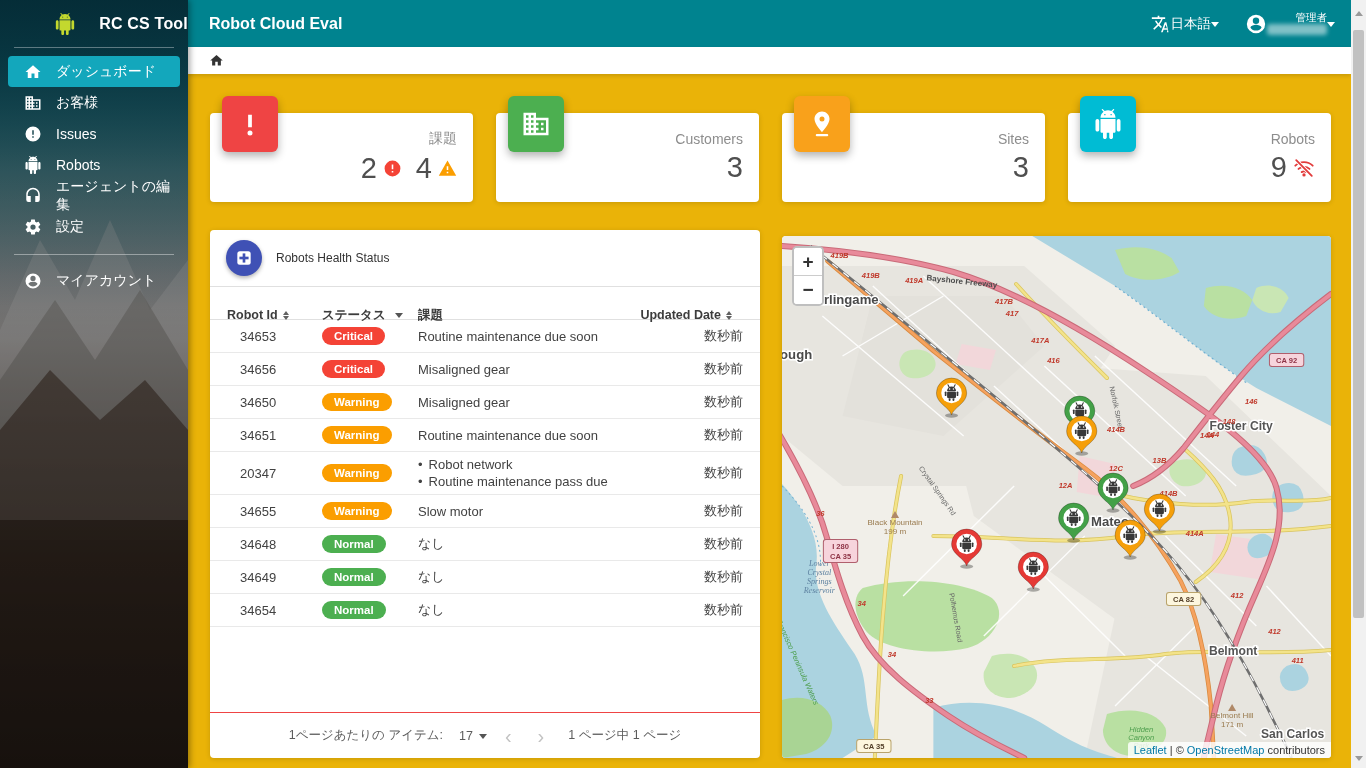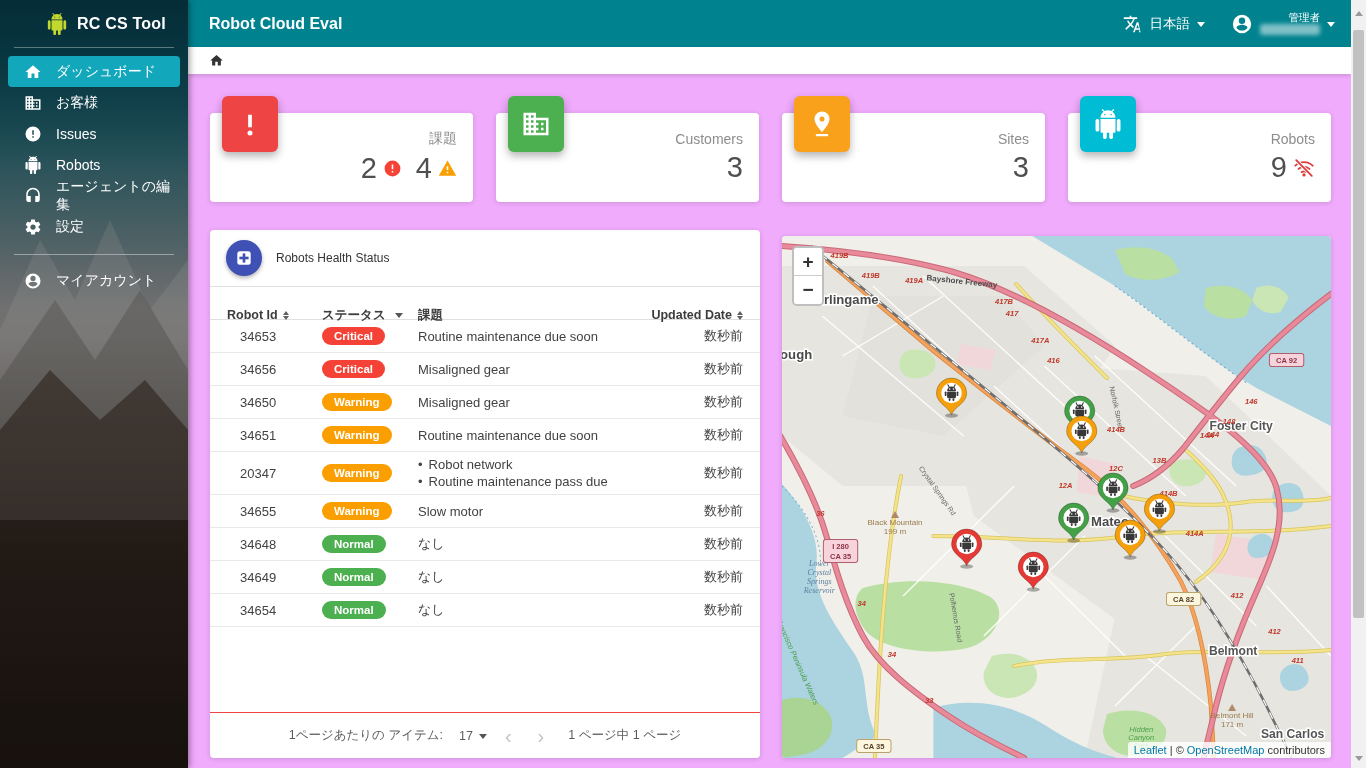--- a/index.html
+++ b/index.html
@@ -7,50 +7,50 @@
   .app { display:flex; width:1366px; height:768px; }
 
   
   .sidebar { position:relative; width:188px; height:768px; flex:0 0 188px; color:#fff; z-index:20;
     background:linear-gradient(180deg,#0b4250 0%,#10505d 8%,#2a5f68 16%,#4e6a6e 26%,#6e7274 36%,#7d7a78 44%,#6b615b 54%,#51443c 66%,#3a2d26 78%,#2b201b 88%,#1c140f 100%);
     box-shadow:2px 0 6px rgba(0,0,0,.35); }
   .sidebar .shade { position:absolute; inset:0; pointer-events:none;
     background:linear-gradient(180deg,rgba(4,42,52,.88) 0%,rgba(6,48,58,.72) 10%,rgba(10,50,58,.35) 22%,rgba(0,0,0,.05) 40%,rgba(0,0,0,.25) 70%,rgba(0,0,0,.45) 100%); }
   .mountains { position:absolute; left:0; top:0; width:188px; height:768px; pointer-events:none; }
   .side-inner { position:relative; z-index:2; display:flex; flex-direction:column; height:100%; }
-  .side-header { height:47px; display:flex; align-items:center; padding-left:46px; gap:9px; }
+  .side-header { height:47px; display:flex; align-items:center; padding-left:36px; gap:23px;justify-content:flex-end; }
   .side-header .logo-txt { font-size:16px; font-weight:bold; letter-spacing:.2px; }
   .side-divider { height:1px; background:rgba(255,255,255,.35); margin:0 14px; }
   .side-menu { padding-top:8px; }
   .side-item { display:flex; align-items:center; gap:14px; height:31px; margin:0 8px; padding-left:16px; border-radius:4px; font-size:14px; cursor:pointer; }
   .side-item.active { background:#13a7bc; }
   .side-item .ic { width:18px; height:18px; display:flex; align-items:center; justify-content:center; flex:0 0 18px; }
   .side-item .ic svg { width:18px; height:18px; fill:#fff; }
   .side-bottom-divider { height:1px; background:rgba(255,255,255,.4); margin:12px 14px 10px 14px; }
 
   
   .main { width:1163px; flex:0 0 1163px; display:flex; flex-direction:column; position:relative; }
   .topbar { height:47px; background:#00838f; color:#fff; display:flex; align-items:center; padding:0 16px 0 21px; flex:0 0 47px; }
   .topbar-title { font-size:16px; font-weight:bold; }
   .topbar-right { margin-left:auto; display:flex; align-items:center; gap:26px; }
-  .lang-group, .user-group { display:flex; align-items:center; gap:7px; cursor:pointer; }
+  .lang-group, .user-group { display:flex; align-items:center; cursor:pointer; }
   .lang-group svg { width:20px; height:20px; fill:#fff; }
   .lang-label { font-size:13.5px; }
   .caret { width:0; height:0; border-left:4px solid transparent; border-right:4px solid transparent; border-top:5px solid #fff; margin-top:2px; }
   .user-group svg { width:22px; height:22px; fill:#fff; }
   .user-meta { display:flex; flex-direction:column; align-items:flex-end; gap:2px; }
   .user-role { font-size:10.5px; line-height:10px; }
   .redacted { width:60px; height:11px; border-radius:3px; background:rgba(255,255,255,.5); filter:blur(2px); }
 
   
   .breadcrumb { height:27px; background:#fff; box-shadow:0 2px 4px rgba(0,0,0,.14); display:flex; align-items:center; padding-left:21px; flex:0 0 27px; position:relative; z-index:5; }
   .breadcrumb svg { width:15px; height:15px; fill:#333; cursor:pointer; }
 
   
-  .content { flex:1; background:#f0abfc; padding:22px 20px 0 22px; overflow:hidden; }
+  .content { flex:1; background:#eab308; padding:22px 20px 0 22px; overflow:hidden; }
   .cards-row { display:flex; gap:23px; margin-top:17px; }
   .stat-card { flex:1; height:89px; background:#fff; border-radius:4px; box-shadow:0 1px 5px rgba(0,0,0,.15); position:relative; padding:10px 16px 10px 84px; }
   .stat-icon { position:absolute; top:-17px; left:12px; width:56px; height:56px; border-radius:6px; display:flex; align-items:center; justify-content:center; box-shadow:0 4px 8px rgba(0,0,0,.3); }
   .stat-icon svg { width:30px; height:30px; fill:#fff; }
   .stat-body { display:flex; flex-direction:column; align-items:flex-end; height:100%; justify-content:center; gap:4px; }
   .stat-label { color:#8d8d8d; font-size:14px; }
   .stat-value-row { display:flex; align-items:center; gap:6px; font-size:29px; color:#4f4f4f; }
   .stat-value-row .mini { width:19px; height:19px; }
   .v-card-customers { background:#4caf50; }
   .v-card-sites { background:#f9a11b; }
@@ -62,21 +62,21 @@
   
   .table-card { width:550px; flex:0 0 550px; height:528px; background:#fff; border-radius:4px; box-shadow:0 1px 5px rgba(0,0,0,.15); display:flex; flex-direction:column; }
   .table-title { display:flex; align-items:center; gap:14px; padding:10px 16px; height:56px; flex:0 0 56px; }
   .health-ic { width:36px; height:36px; border-radius:50%; background:#3f51b5; display:flex; align-items:center; justify-content:center; box-shadow:0 2px 4px rgba(0,0,0,.3); }
   .table-title-text { font-size:12px; color:#333; font-weight:500; }
   .thead { display:flex; align-items:center; height:34px; flex:0 0 34px; border-top:1px solid #e0e0e0; border-bottom:1px solid #e0e0e0; font-size:12.5px; font-weight:bold; color:#3c3c3c; }
   .th { display:flex; align-items:center; gap:5px; cursor:pointer;margin-top:24px; }
   .col-id { width:100px; padding-left:17px; }
   .col-status { width:98px; padding-left:12px; }
   .col-issues { flex:1; padding-left:10px; }
-  .col-updated { width:132px; padding-right:17px; justify-content:flex-end; display:flex; }
+  .col-updated { width:132px; padding-right:28px; justify-content:flex-end; display:flex; }
   .sorter { display:flex; flex-direction:column; gap:1px; }
   .sorter i { width:0; height:0; border-left:3.5px solid transparent; border-right:3.5px solid transparent; display:block; }
   .sorter .up { border-bottom:4px solid #616161; }
   .sorter .dn { border-top:4px solid #616161; }
   .chev { width:0; height:0; border-left:4px solid transparent; border-right:4px solid transparent; border-top:5px solid #555; }
   .tbody { }
   .trow { display:flex; align-items:center; min-height:33px; border-bottom:1px solid #e9e9e9; font-size:13px; color:#424242; cursor:pointer; }
   .trow .cell-id { width:100px; padding-left:30px; }
   .trow .cell-status { width:98px; padding-left:12px; }
   .trow .cell-issues { flex:1; padding:4px 4px 4px 10px; }

